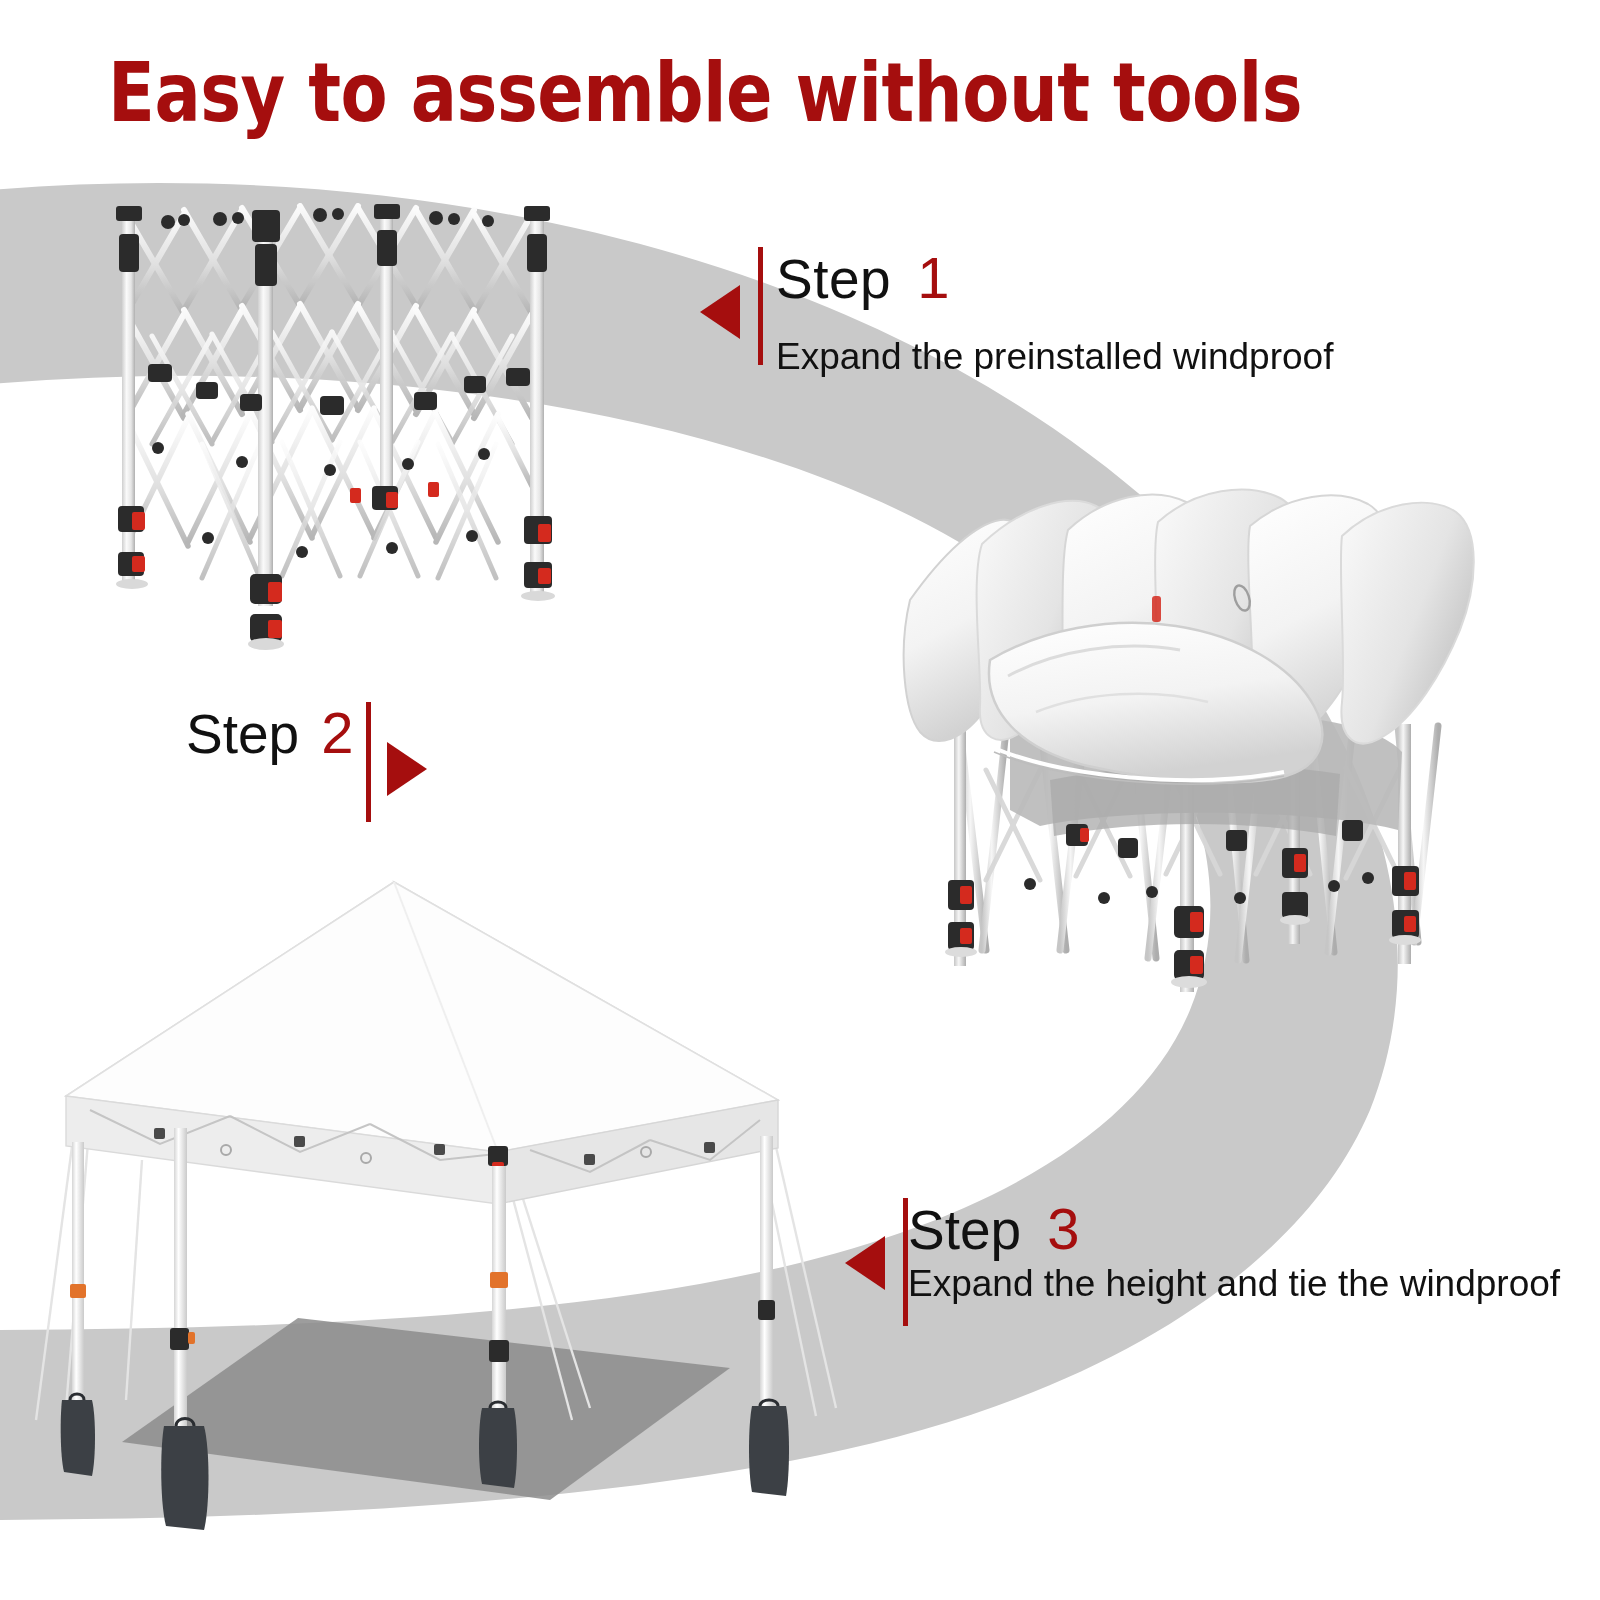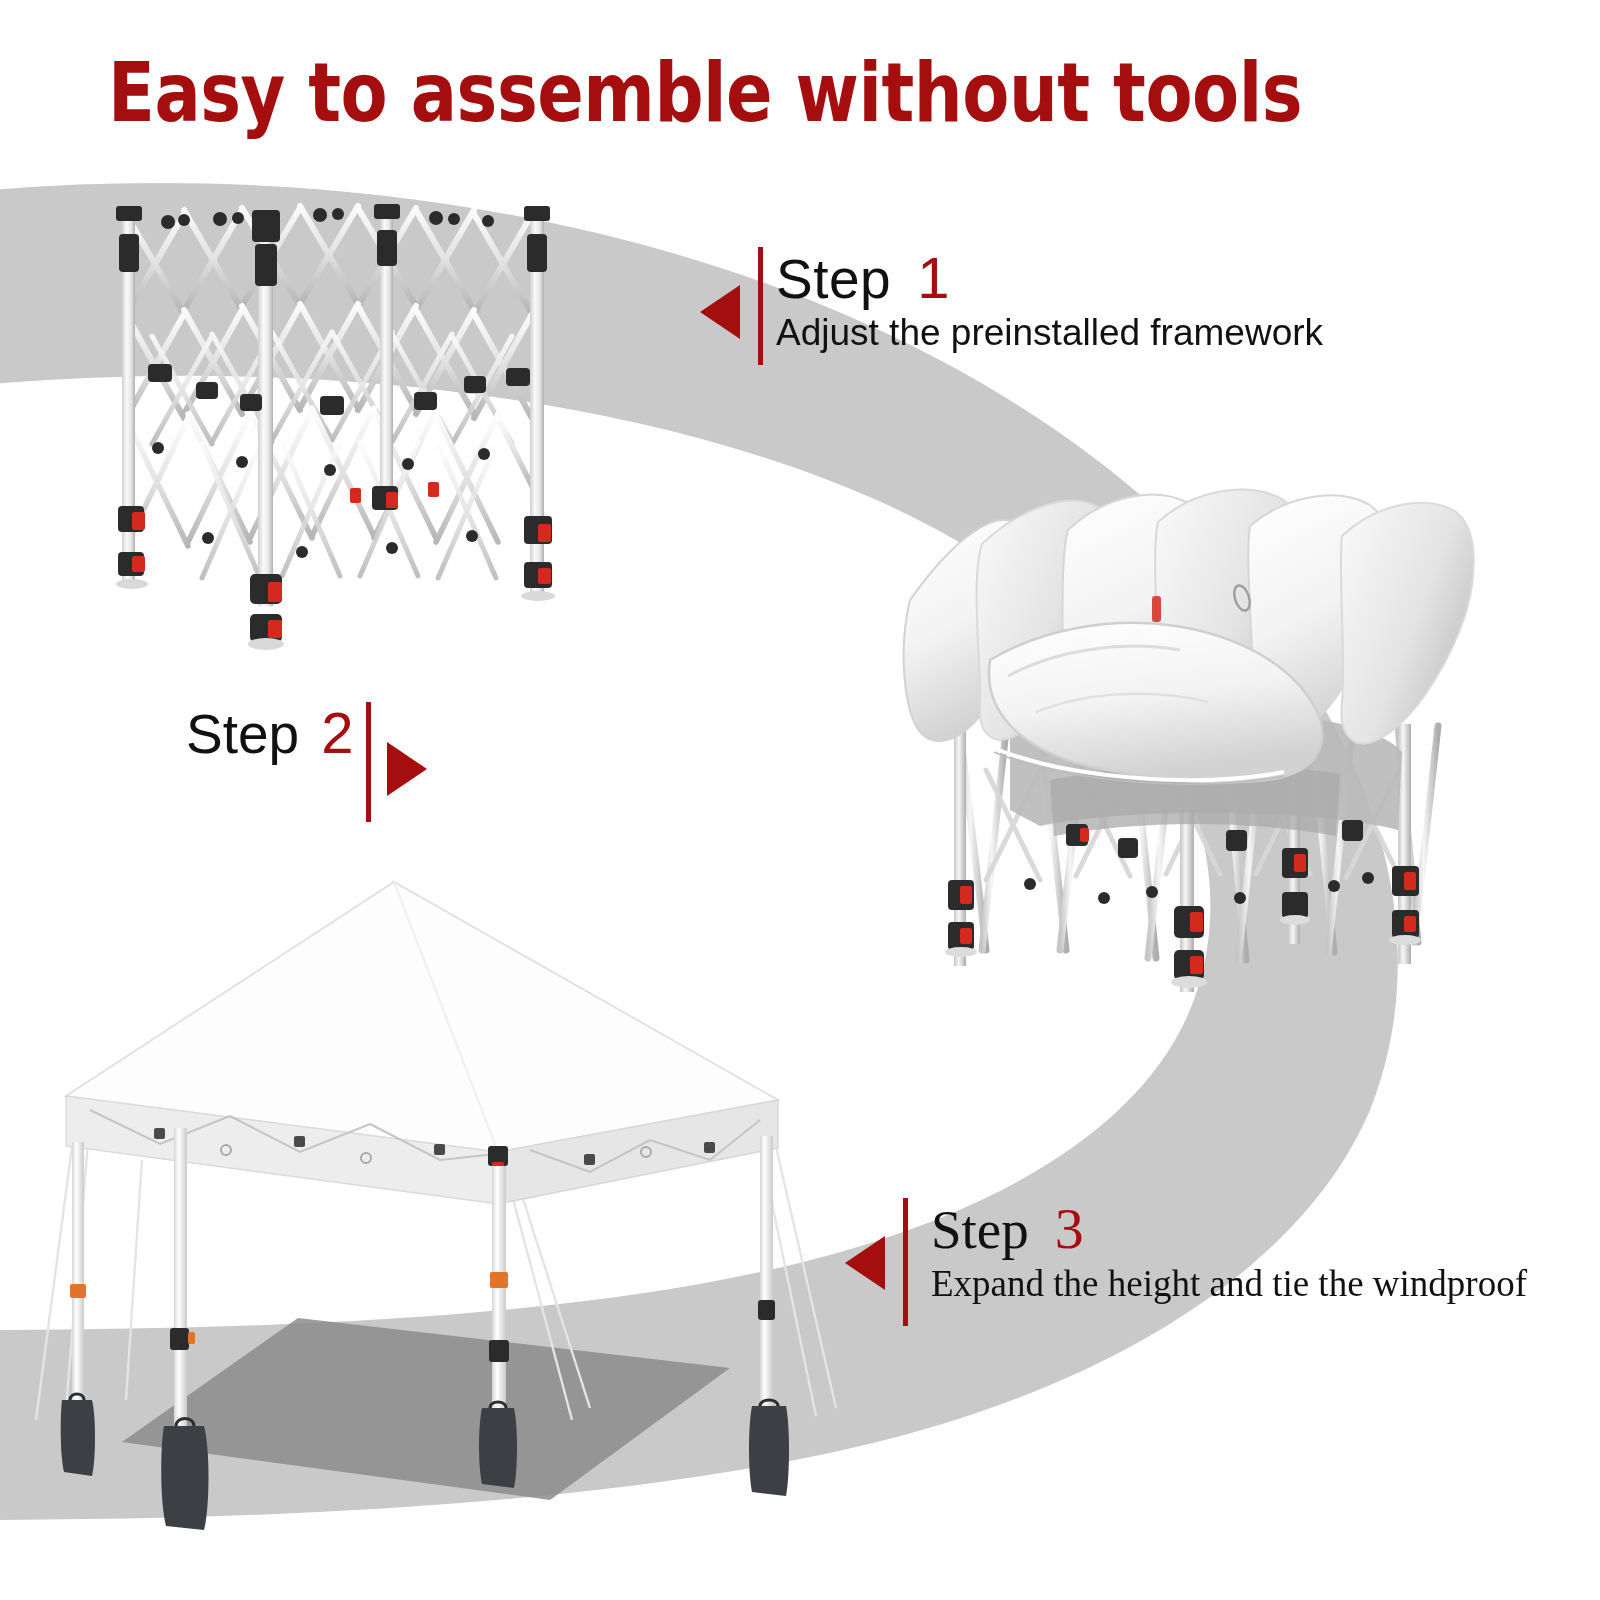--- a/index.html
+++ b/index.html
@@ -34,37 +34,37 @@
 
   .steptext{display:flex;flex-direction:column;}
   .headline{font-size:55px;line-height:62px;color:#111;white-space:nowrap;font-weight:400;}
   .headline .num{color:#A50E0E;font-size:58px;font-weight:400;}
   .desc{font-size:37px;line-height:45px;color:#111;font-weight:400;white-space:nowrap;}
 
   
   #step-1{left:700px;top:247px;}
   #step-1 .vbar{height:118px;margin-left:18px;}
   #step-1 .tri{margin-top:38px;}
-  #step-1 .steptext{margin-left:13px;}
+  #step-1 .steptext{margin-left:13px;gap:24px;}
   #step-1 .headline{letter-spacing:0.5px;}
   #step-1 .headline .num{margin-left:26px;}
 
   
   #step-2{left:186px;top:702px;}
   #step-2 .row{align-items:flex-start;}
   #step-2 .steptext{align-items:center;text-align:right;margin-right:13px;}
   #step-2 .vbar{height:120px;margin-right:16px;}
   #step-2 .tri{margin-top:40px;}
   #step-2 .headline .num{margin-left:22px;}
 
   
   #step-3{left:845px;top:1198px;}
   #step-3 .vbar{height:128px;margin-left:18px;}
   #step-3 .tri{margin-top:38px;}
-  #step-3 .steptext{margin-left:23px;font-family:Liberation Serif, serif;}
+  #step-3 .steptext{margin-left:0;}
   #step-3 .headline .num{margin-left:26px;}
   #step-3 .desc{line-height:46px;}
 
   
   .illus{position:absolute;z-index:20;}
   #illus-frame{left:92px;top:186px;width:520px;height:490px;}
   #illus-folded{left:890px;top:480px;width:600px;height:580px;}
   #illus-canopy{left:30px;top:860px;width:830px;height:680px;}
 </style>
 </head>
@@ -511,21 +511,21 @@
   </div>
 
   <div class="step" id="step-1">
     <div class="row">
       <div class="tri tri-left"></div>
       <div class="vbar"></div>
       <div class="steptext">
         <div class="headline">
           <span>Step</span><span class="num">1</span>
         </div>
-        <div class="desc">Adjust the preinstalled framework</div>
+        <div class="desc">Expand the preinstalled windproof</div>
       </div>
     </div>
   </div>
 
   <div class="step" id="step-2">
     <div class="row">
       <div class="steptext">
         <div class="headline">
           <span>Step</span><span class="num">2</span>
         </div>

